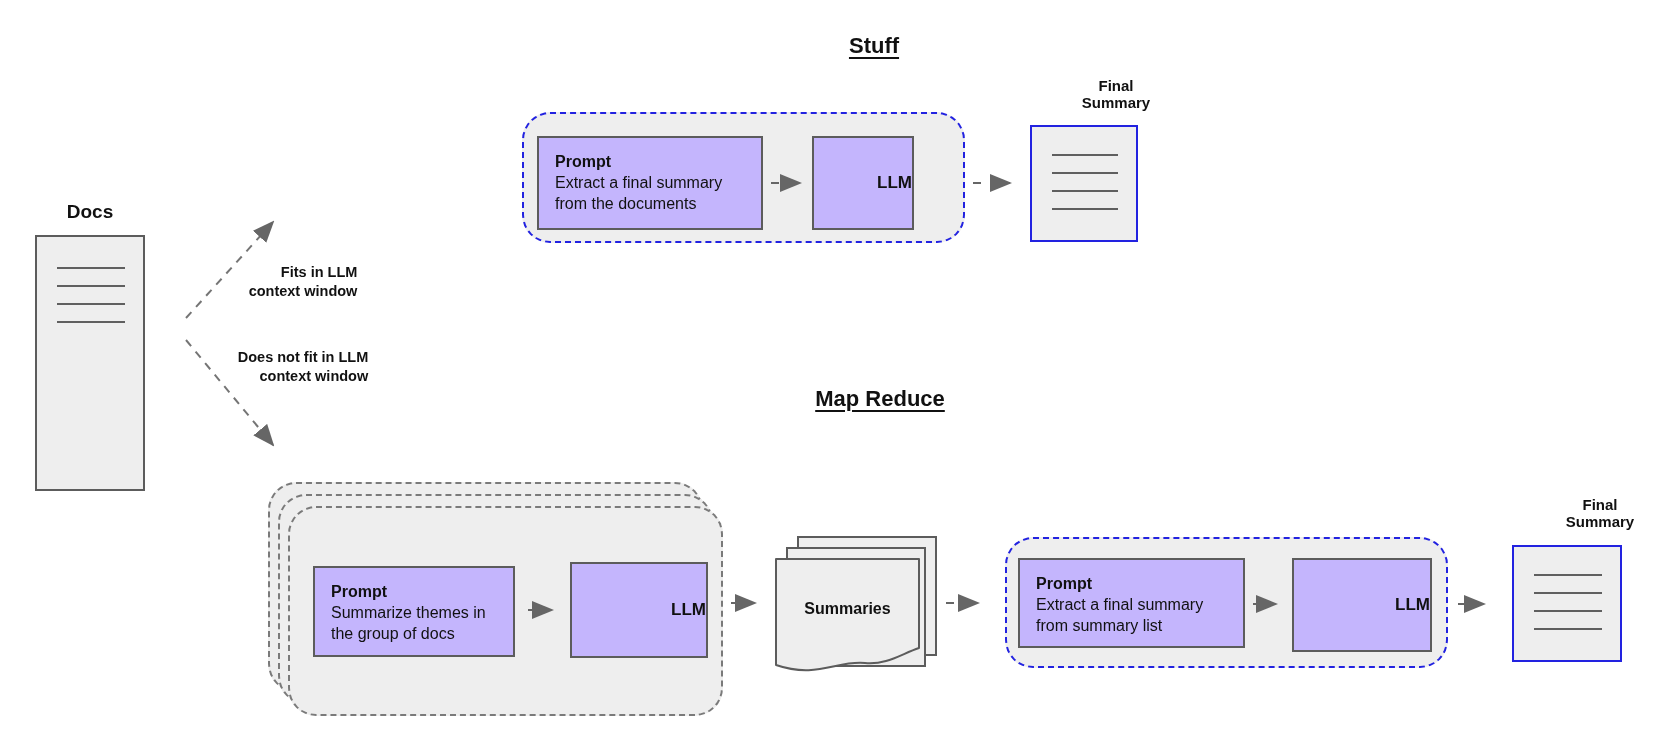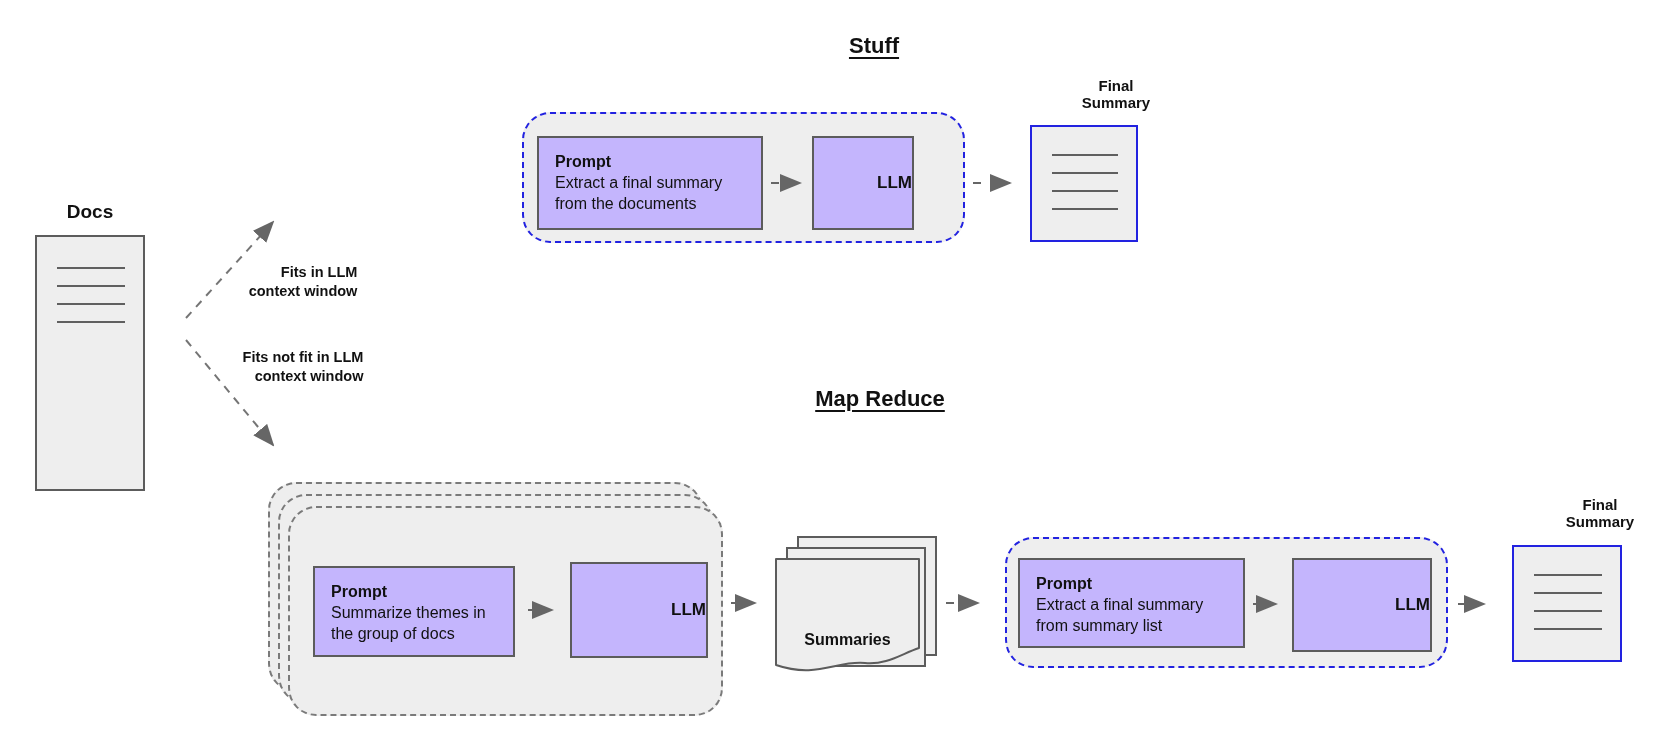--- a/index.html
+++ b/index.html
@@ -46,21 +46,21 @@
         <div class="doc-line"></div>
         <div class="doc-line"></div>
     </div>
   </div>
 
   <div class="abs branch-label" style="left:303px;top:263px;">
     <span>Fits in LLM</span>
     <span>context window</span>
   </div>
   <div class="abs branch-label" style="left:303px;top:348px;">
-    <span>Fits not fit in LLM</span>
+    <span>Does not fit in LLM</span>
     <span>context window</span>
   </div>
 
   <div class="abs section-title" style="left:874px;top:33px;">Stuff</div>
 
   <div class="abs group blue" style="left:522px;top:112px;width:443px;height:131px;"></div>
 
   <div class="abs node prompt-text" style="left:537px;top:136px;width:226px;height:94px;">
     <span class="prompt-heading">Prompt</span><span>Extract a final summary from the documents</span>
   </div>
@@ -94,21 +94,21 @@
 
   <div class="abs node llm" style="left:570px;top:562px;width:138px;height:96px;">
     <span>LLM</span>
   </div>
 
   <div class="abs doc" style="left:797px;top:536px;width:140px;height:120px;"></div>
   <div class="abs doc" style="left:786px;top:547px;width:140px;height:120px;"></div>
   <svg class="abs" style="left:775px;top:558px;" width="145" height="127" viewBox="0 0 145 127">
     <path d="M1,1 L144,1 L144,90 C126,96 112,107 90,105 C62,102 42,121 1,107 Z" fill="#eeeeee" stroke="#5c5c5c" stroke-width="2" stroke-linejoin="round"></path>
   </svg>
-  <div class="abs summaries-label" style="left:775px;top:631px;width:145px;">Summaries</div>
+  <div class="abs summaries-label" style="left:775px;top:600px;width:145px;">Summaries</div>
 
   <div class="abs group blue" style="left:1005px;top:537px;width:443px;height:131px;"></div>
 
   <div class="abs node prompt-text" style="left:1018px;top:558px;width:227px;height:90px;">
     <span class="prompt-heading">Prompt</span><span>Extract a final summary from summary list</span>
   </div>
 
   <div class="abs node llm" style="left:1292px;top:558px;width:140px;height:94px;">
     <span>LLM</span>
   </div>

